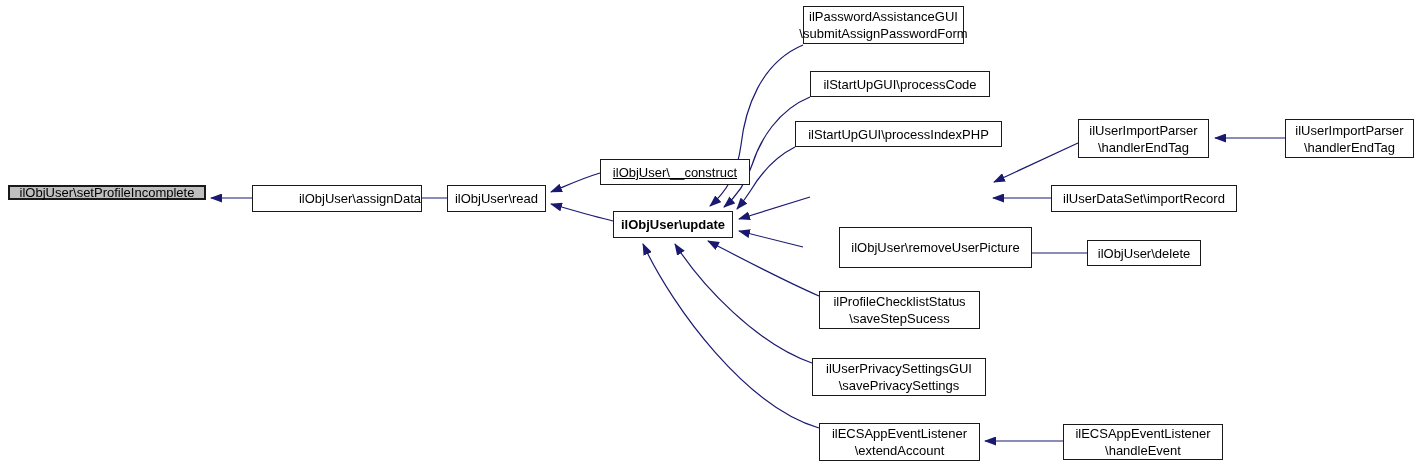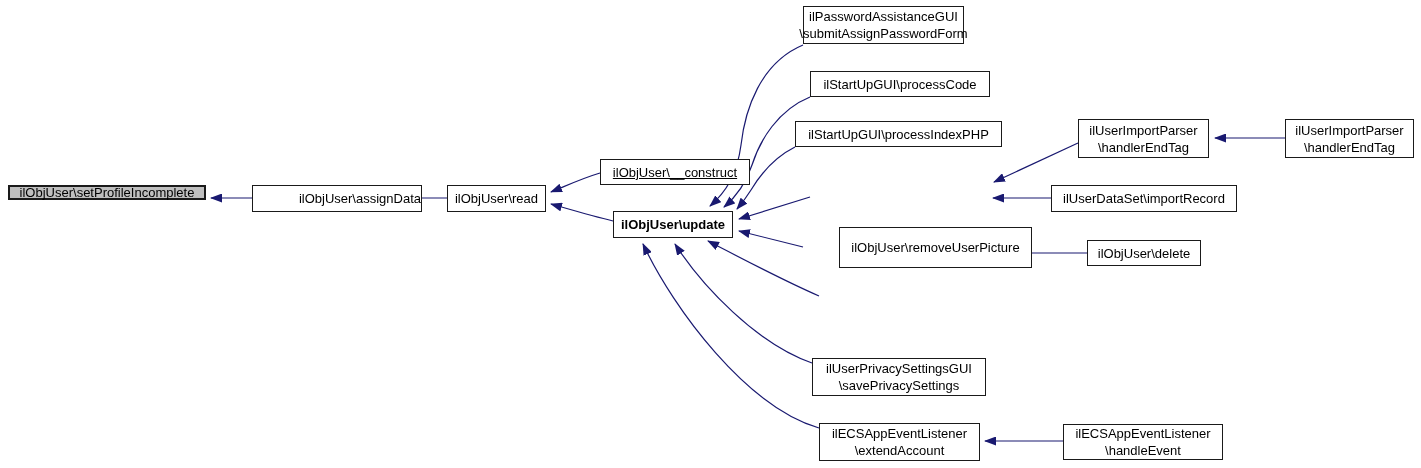--- a/index.html
+++ b/index.html
@@ -114,20 +114,24 @@
     </div>
     <div class="node" style="left: 1051px; top: 185px; width: 186px; height: 27px;">
       <span class="node-line">ilUserDataSet\importRecord</span>
     </div>
     <div class="node" style="left: 803px; top: 227px; width: 193px; height: 41px; margin-left: 36px;">
       <span class="node-line">ilObjUser\removeUserPicture</span>
     </div>
     <div class="node" style="left: 1087px; top: 240px; width: 114px; height: 26px;">
       <span class="node-line">ilObjUser\delete</span>
     </div>
+    <div class="node" style="left: 819px; top: 291px; width: 161px; height: 38px;">
+      <span class="node-line">ilProfileChecklistStatus</span>
+      <span class="node-line">\saveStepSucess</span>
+    </div>
     <div class="node" style="left: 812px; top: 358px; width: 174px; height: 38px;">
       <span class="node-line">ilUserPrivacySettingsGUI</span>
       <span class="node-line">\savePrivacySettings</span>
     </div>
     <div class="node" style="left: 819px; top: 423px; width: 161px; height: 38px;">
       <span class="node-line">ilECSAppEventListener</span>
       <span class="node-line">\extendAccount</span>
     </div>
     <div class="node" style="left: 1063px; top: 424px; width: 160px; height: 36px;">
       <span class="node-line">ilECSAppEventListener</span>

